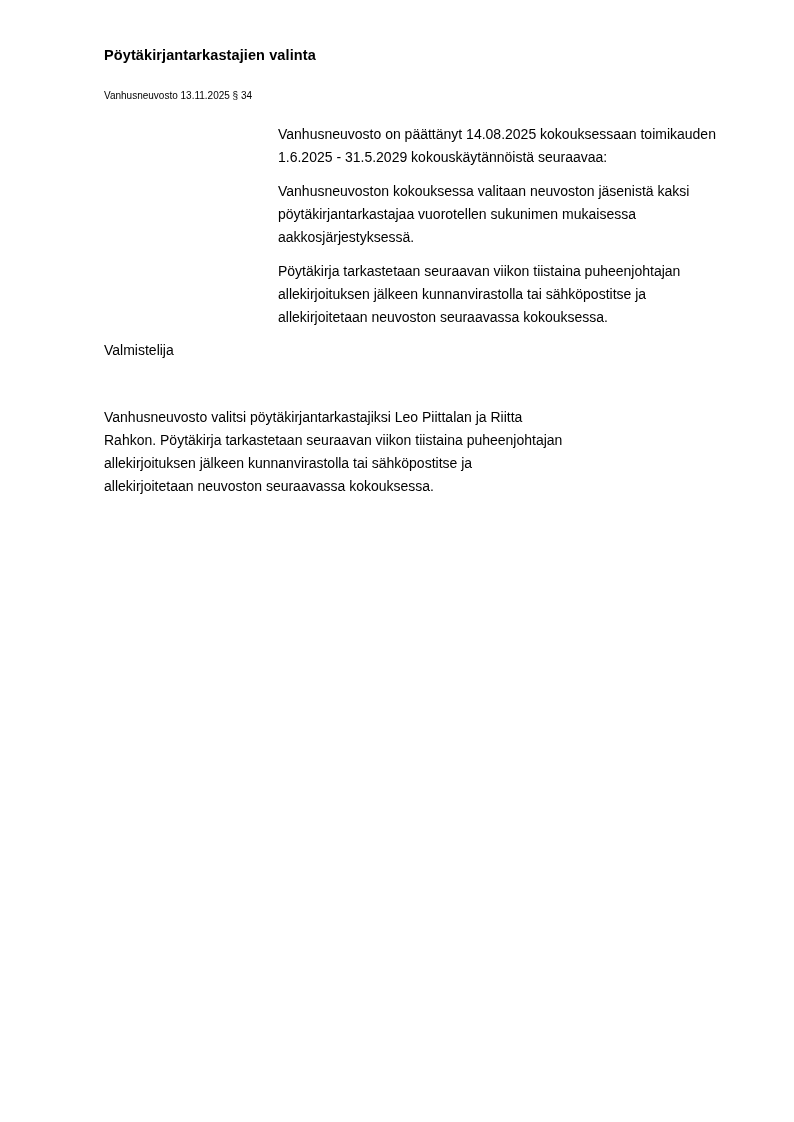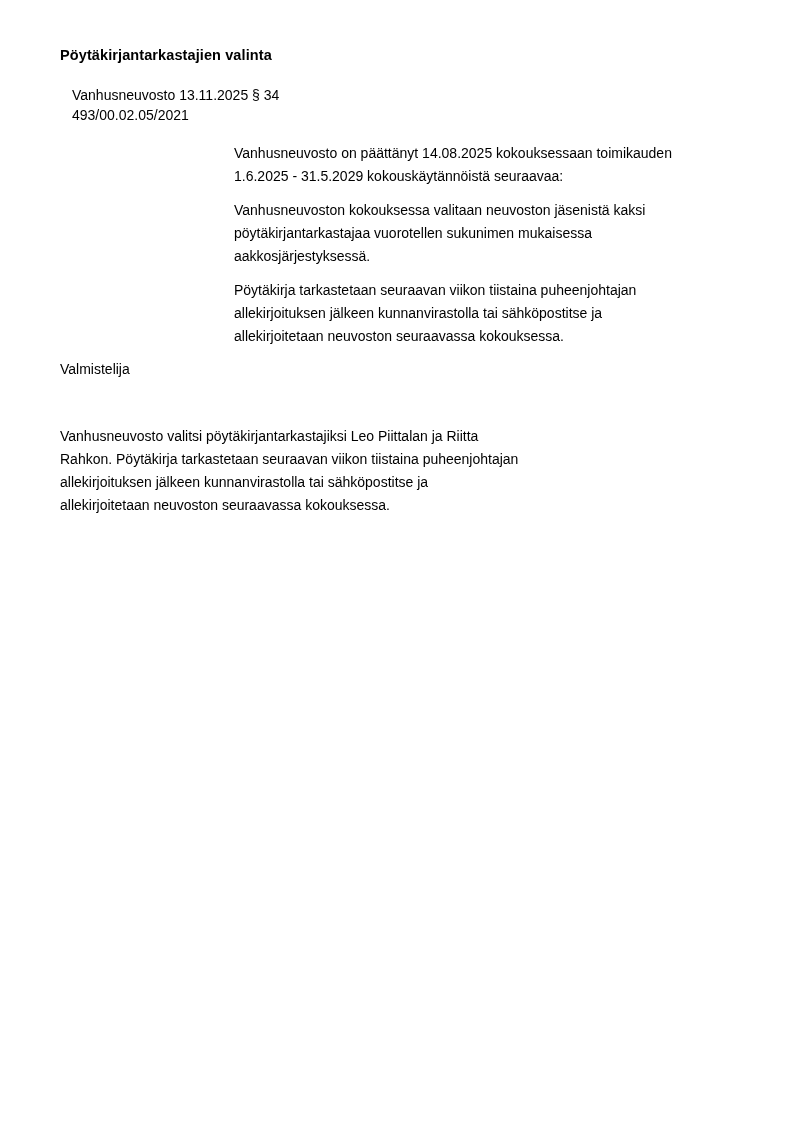--- a/index.html
+++ b/index.html
@@ -11,34 +11,34 @@
     width: 794px;
     height: 1122px;
     overflow: hidden;
     font-family: "Liberation Sans", "DejaVu Sans", sans-serif;
     color: #000000;
   }
   .page {
     box-sizing: border-box;
     width: 794px;
     height: 930px;
-    padding: 45px 14px 0 60px;
+    padding: 45px 14px 0 104px;
     background: #ffffff;
   }
   .title {
     font-size: 14.5px;
     font-weight: bold;
     line-height: 20px;
     margin: 0 0 21px 0;
     letter-spacing: 0.1px;
   }
   .meta {
-    font-size: 14px;
+    font-size: 10px;
     line-height: 19.5px;
-    margin: 0 0 17px 12px;
+    margin: 0 0 17px 0;
   }
   .row {
     display: flex;
     align-items: flex-start;
   }
   .label-col {
     width: 174px;
     flex-shrink: 0;
     font-size: 14px;
     line-height: 23px;
@@ -66,21 +66,20 @@
 </style>
 </head>
 <body>
 
 <div class="page">
 
   <h1 class="title">Pöytäkirjantarkastajien valinta</h1>
 
   <div class="meta">
     <div>Vanhusneuvosto 13.11.2025 § 34</div>
-    <div>493/00.02.05/2021</div>
   </div>
 
   <div class="row row-background">
     <div class="label-col"></div>
     <div class="content-col">
       <p class="para lines">Vanhusneuvosto on päättänyt 14.08.2025 kokouksessaan toimikauden
 1.6.2025 - 31.5.2029 kokouskäytännöistä seuraavaa:</p>
       <p class="para lines">Vanhusneuvoston kokouksessa valitaan neuvoston jäsenistä kaksi
 pöytäkirjantarkastajaa vuorotellen sukunimen mukaisessa
 aakkosjärjestyksessä.</p>

